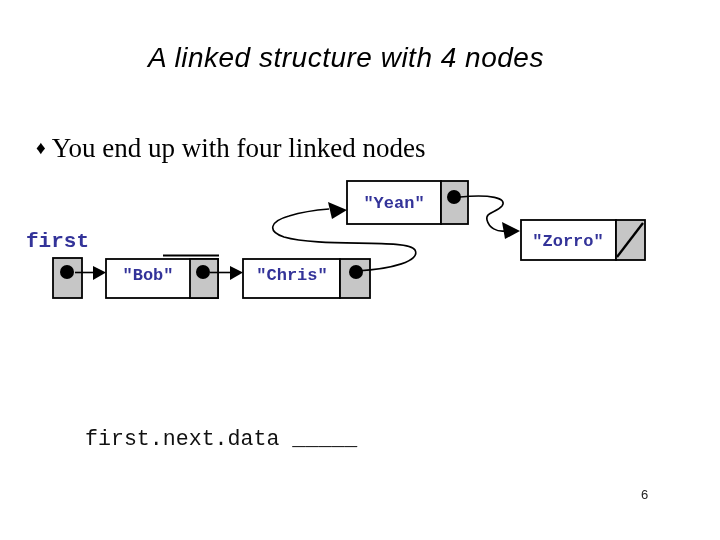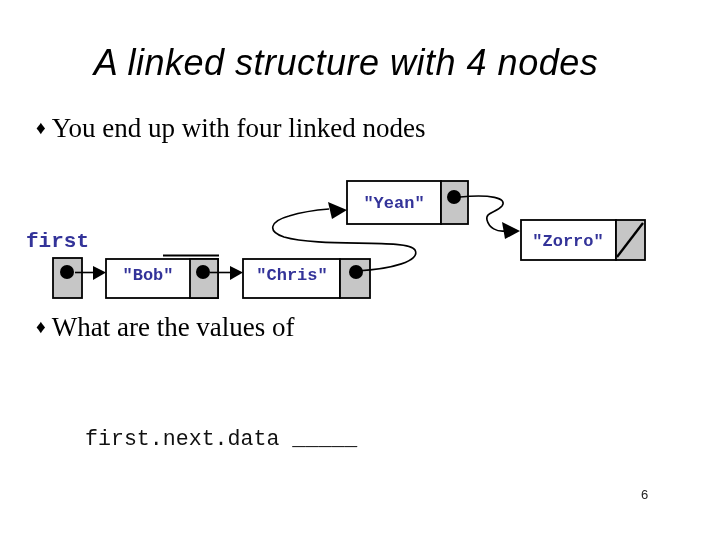--- a/index.html
+++ b/index.html
@@ -3,32 +3,32 @@
 <meta charset="utf-8">
 <style>
   html,body{margin:0;padding:0;background:#ffffff;}
   .slide{
     position:relative;width:720px;height:540px;background:#ffffff;
     overflow:hidden;font-family:"Liberation Serif",serif;color:#000;
   }
   .title{
     position:absolute;top:42px;left:0;width:692px;margin:0;
     text-align:center;font-family:"Liberation Sans",sans-serif;
-    font-style:italic;font-weight:normal;font-size:36px;color:#000;
+    font-style:italic;font-weight:normal;font-size:28px;color:#000;
     letter-spacing:0.5px;
   }
   .bullet{
     position:absolute;left:36px;width:660px;
     font-family:"Liberation Serif",serif;font-size:27px;line-height:32px;
     white-space:nowrap;
   }
   .bullet .diamond{
     font-size:19px;margin-right:6px;position:relative;top:-3px;
   }
-  .b1{top:112px;}
+  .b1{top:132px;}
   .b2{top:311px;}
   .diagram{position:absolute;left:0;top:150px;}
   .ptr-label{
     font-family:"Liberation Mono","DejaVu Sans Mono",monospace;
     font-weight:bold;font-size:21px;
   }
   .node-label{
     font-family:"Liberation Mono","DejaVu Sans Mono",monospace;
     font-weight:bold;font-size:17px;text-anchor:middle;
   }
@@ -107,21 +107,20 @@
     </g>
 
     <g>
       <rect class="box" x="521" y="220" width="95" height="40" fill="#ffffff"></rect>
       <rect class="box" x="616" y="220" width="29" height="40" fill="#c6c6c6"></rect>
       <text class="node-label" x="568" y="246" fill="#333399">"Zorro"</text>
       <line x1="617" y1="257" x2="643" y2="223" stroke="#000" stroke-width="2.4"></line>
     </g>
   </svg>
 
-  <div class="bullet b2"><span class="diamond">♦</span><span>What are the values of</span></div>
 
   <div class="code">
     <div class="code-line">first.next.data _____</div>
     
     
   </div>
 
   <div class="pagenum">6</div>
 
 </div>

